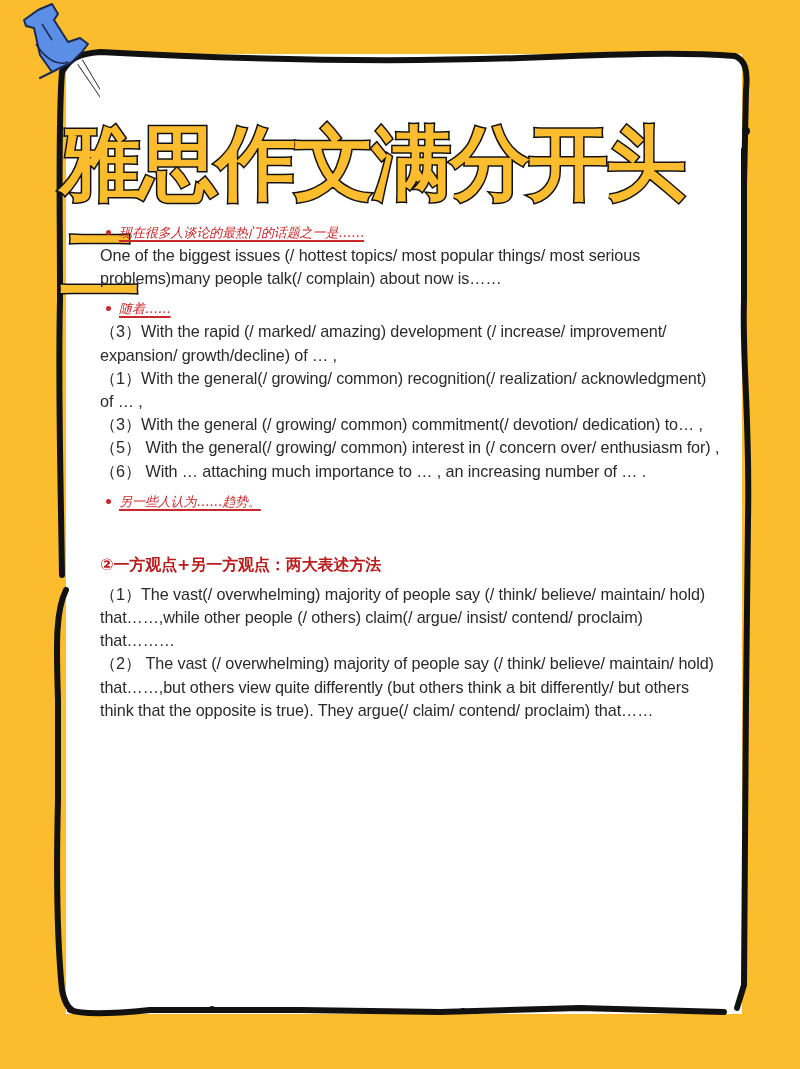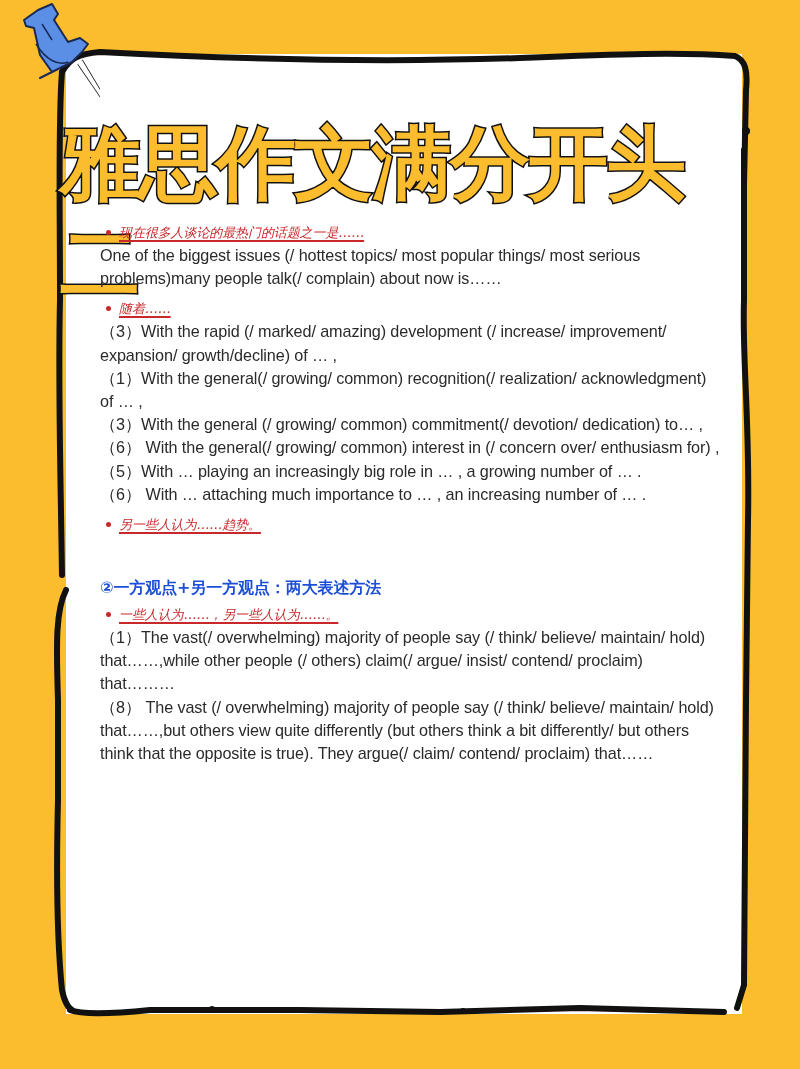--- a/index.html
+++ b/index.html
@@ -33,21 +33,21 @@
     color:#c8282a; font-size:13px; line-height:18px; margin:2px 0 2px 0;
     font-family:"DejaVu Serif", serif; font-style:italic;
   }
   .red-head .txt { text-decoration:underline; text-decoration-thickness:1.5px; text-underline-offset:3px; }
   .red-head .dot { display:inline-block; width:5px; height:5px; border-radius:50%; background:#c8282a; margin:0 8px 2px 6px; vertical-align:middle; }
   .p { margin:0; }
   .gap-s { height:8px; }
   .gap-l { height:40px; }
   .sec-title {
     font-family:"DejaVu Sans", sans-serif; font-weight:bold; font-size:16px;
-    color:#1d4ed8; line-height:24px; margin:0 0 6px 0;
+    color:#b91c1c; line-height:24px; margin:0 0 6px 0;
   }
 </style>
 </head>
 <body>
 
 <div class="paper"></div>
 
 <svg class="frame" viewBox="0 0 800 1069">
   <path d="M62 72 C 70 58, 78 54, 100 52 C 250 60, 400 62, 520 58 C 620 54, 680 52, 735 56 C 745 60, 748 70, 746 90 L 744 185" fill="none" stroke="#111" stroke-width="6" stroke-linecap="round"></path>
   <circle cx="746" cy="131" r="4" fill="#111"></circle>
@@ -78,32 +78,28 @@
   <p class="p">One of the biggest issues  (/ hottest topics/ most popular things/ most serious problems)many people talk(/ complain) about now is……</p>
 
   <div class="gap-s"></div>
 
   <div class="red-head">
     <span class="dot"></span><span class="txt">随着……</span>
   </div>
   <p class="p">（3）With the rapid (/ marked/ amazing) development (/ increase/ improvement/ expansion/ growth/decline) of … ,</p>
   <p class="p">（1）With the general(/ growing/ common) recognition(/ realization/ acknowledgment) of … ,</p>
   <p class="p">（3）With the general (/ growing/ common) commitment(/ devotion/ dedication) to… ,</p>
-  <p class="p">（6） With the general(/ growing/ common) interest in (/ concern over/ enthusiasm for) ,</p>
-  <p class="p">（5）With … playing an increasingly big role in … , a growing number of … .</p>
+  <p class="p">（5） With the general(/ growing/ common) interest in (/ concern over/ enthusiasm for) ,</p>
   <p class="p">（6） With … attaching much importance to … , an increasing number of … .</p>
 
   <div class="gap-s"></div>
 
   <div class="red-head">
     <span class="dot"></span><span class="txt">另一些人认为……趋势。</span>
   </div>
 
   <div class="gap-l"></div>
 
   <div class="sec-title">②一方观点+另一方观点：两大表述方法</div>
 
-  <div class="red-head">
-    <span class="dot"></span><span class="txt">一些人认为……，另一些人认为……。</span>
-  </div>
   <p class="p">（1）The vast(/ overwhelming) majority of people say (/ think/ believe/ maintain/ hold) that……,while other people (/ others) claim(/ argue/ insist/ contend/ proclaim) that………</p>
-  <p class="p">（8） The vast (/ overwhelming) majority of people say (/ think/ believe/ maintain/ hold) that……,but others view quite differently (but others think a bit differently/ but others think that the opposite is true). They argue(/ claim/ contend/ proclaim) that……</p>
+  <p class="p">（2） The vast (/ overwhelming) majority of people say (/ think/ believe/ maintain/ hold) that……,but others view quite differently (but others think a bit differently/ but others think that the opposite is true). They argue(/ claim/ contend/ proclaim) that……</p>
 </div>
 
 </body></html>

